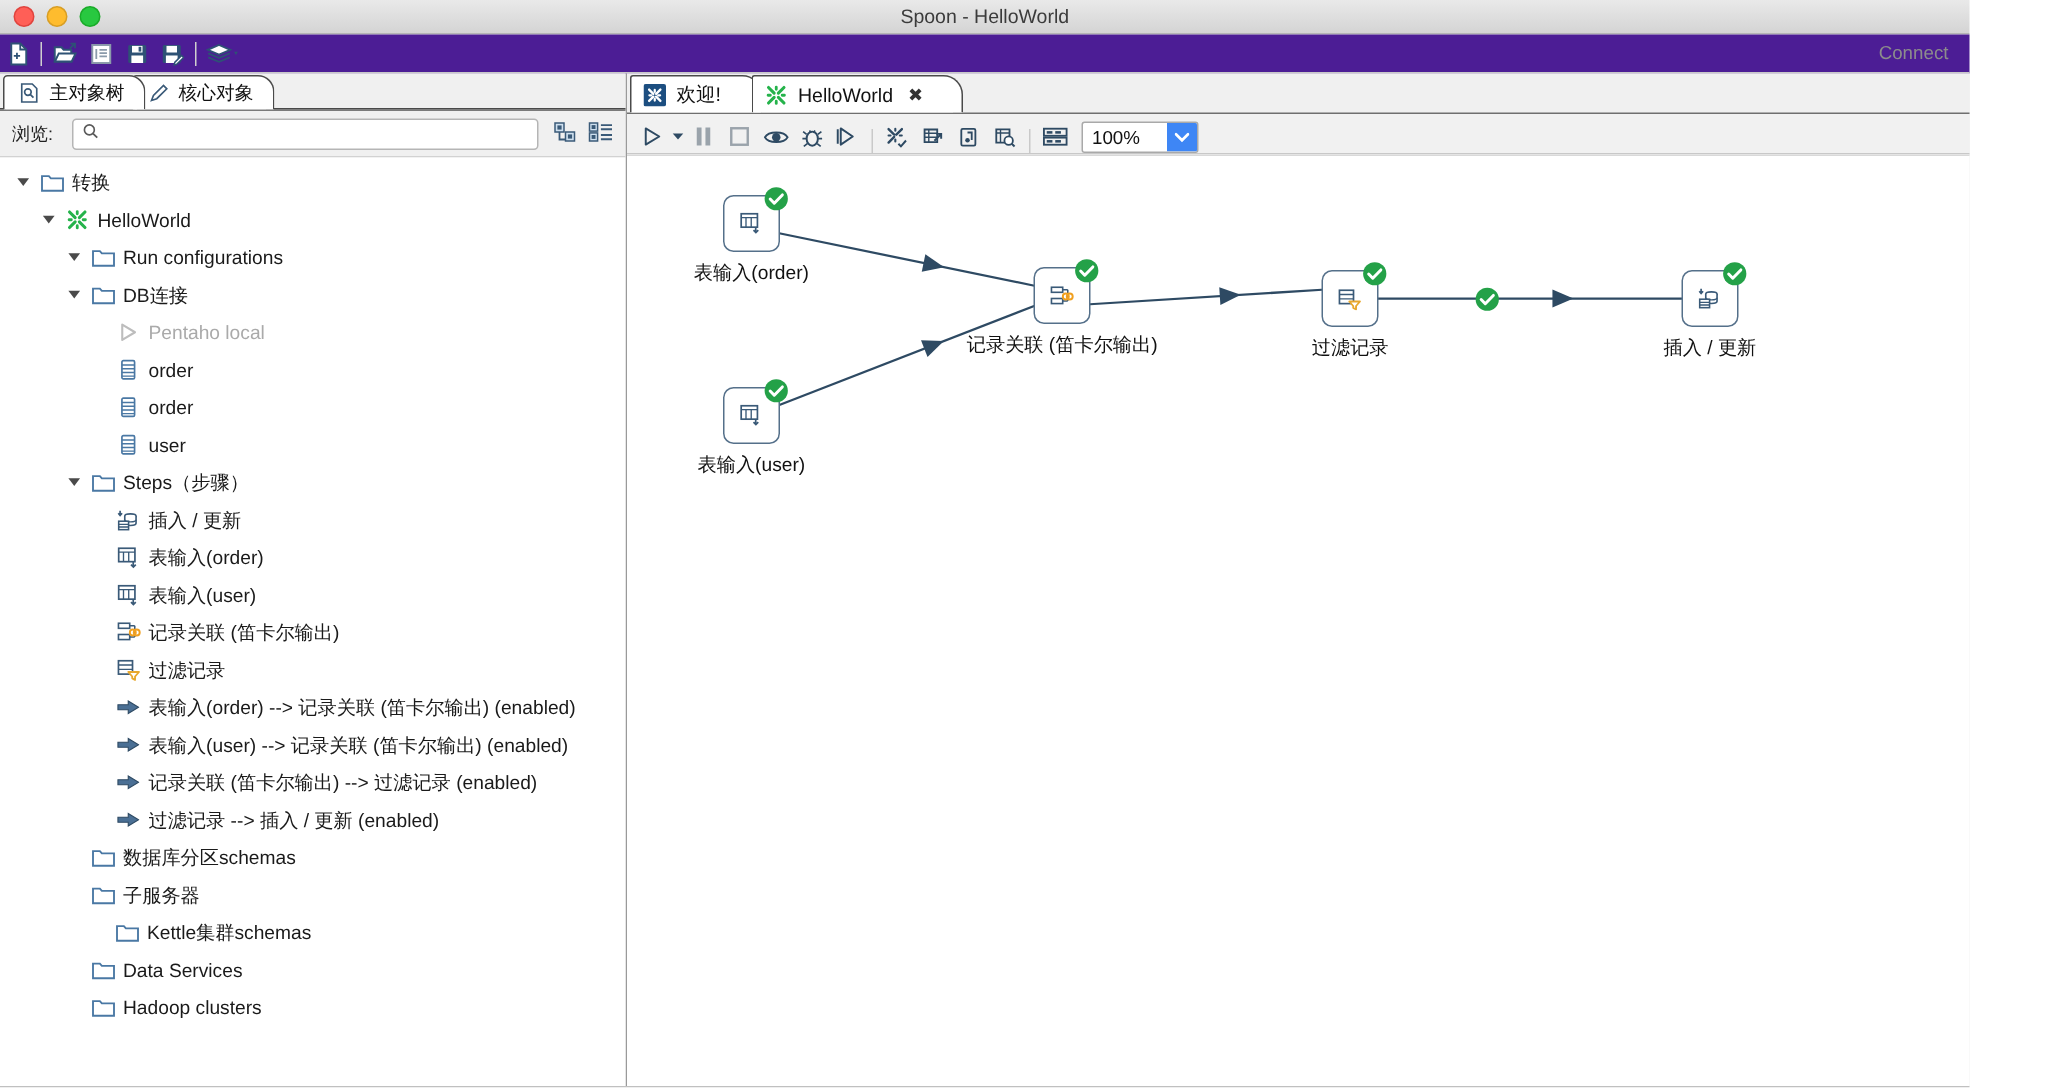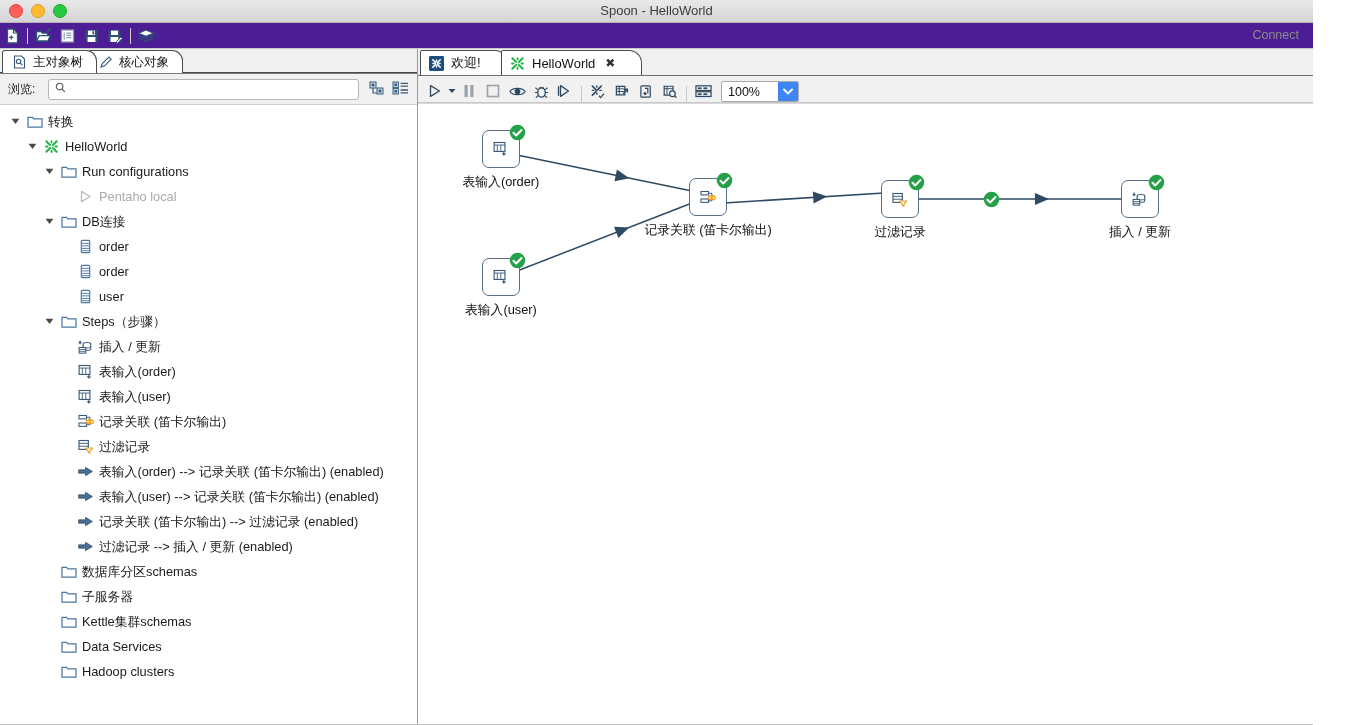--- a/index.html
+++ b/index.html
@@ -310,45 +310,45 @@
                 <path d="M0.6 1.8h7.8L4.5 7z" fill="#4a4a4a"></path>
               </svg>
             </span>
             <span class="ico">
               <svg width="16" height="14" viewBox="0 0 16 14">
                 <path d="M1 12.2V2.4h4.6l1.3 1.5H15v8.3z" fill="#fff" stroke="#4a78a4" stroke-width="1.25"></path>
               </svg>
             </span>
             <span class="lbl">Run configurations</span>
           </div>
+          <div class="row" style="padding-left: 44px;">
+            <span class="arrow">
+              <svg width="9" height="9" viewBox="0 0 9 9">
+                <path d="M0.6 1.8h7.8L4.5 7z" fill="#4a4a4a"></path>
+              </svg>
+            </span>
+            <span class="ico">
+              <svg width="16" height="14" viewBox="0 0 16 14">
+                <path d="M1 12.2V2.4h4.6l1.3 1.5H15v8.3z" fill="#fff" stroke="#4a78a4" stroke-width="1.25"></path>
+              </svg>
+            </span>
+            <span class="lbl">DB连接</span>
+          </div>
           <div class="row dim" style="padding-left: 61px;">
             <span class="arrow empty">
               <svg width="9" height="9" viewBox="0 0 9 9">
                 <path d="M0.6 1.8h7.8L4.5 7z" fill="#4a4a4a"></path>
               </svg>
             </span>
             <span class="ico">
               <svg width="14" height="13" viewBox="0 0 14 13">
                 <path d="M2.5 1.4l8.5 5.1-8.5 5.1z" fill="none" stroke="#bdbdbd" stroke-width="1.4" stroke-linejoin="round"></path>
               </svg>
             </span>
             <span class="lbl">Pentaho local</span>
-          </div>
-          <div class="row" style="padding-left: 44px;">
-            <span class="arrow">
-              <svg width="9" height="9" viewBox="0 0 9 9">
-                <path d="M0.6 1.8h7.8L4.5 7z" fill="#4a4a4a"></path>
-              </svg>
-            </span>
-            <span class="ico">
-              <svg width="16" height="14" viewBox="0 0 16 14">
-                <path d="M1 12.2V2.4h4.6l1.3 1.5H15v8.3z" fill="#fff" stroke="#4a78a4" stroke-width="1.25"></path>
-              </svg>
-            </span>
-            <span class="lbl">DB连接</span>
           </div>
           <div class="row" style="padding-left: 61px;">
             <span class="arrow empty">
               <svg width="9" height="9" viewBox="0 0 9 9">
                 <path d="M0.6 1.8h7.8L4.5 7z" fill="#4a4a4a"></path>
               </svg>
             </span>
             <span class="ico">
               <svg width="13" height="15" viewBox="0 0 13 16">
                 <rect x="2" y="1.5" width="9" height="13" rx="1" fill="#fff" stroke="#4a78a4" stroke-width="1.2"></rect>
@@ -549,21 +549,21 @@
                 <path d="M0.6 1.8h7.8L4.5 7z" fill="#4a4a4a"></path>
               </svg>
             </span>
             <span class="ico">
               <svg width="16" height="14" viewBox="0 0 16 14">
                 <path d="M1 12.2V2.4h4.6l1.3 1.5H15v8.3z" fill="#fff" stroke="#4a78a4" stroke-width="1.25"></path>
               </svg>
             </span>
             <span class="lbl">子服务器</span>
           </div>
-          <div class="row" style="padding-left: 44px;">
+          <div class="row" style="padding-left: 60px;">
             <span class="arrow empty">
               <svg width="9" height="9" viewBox="0 0 9 9">
                 <path d="M0.6 1.8h7.8L4.5 7z" fill="#4a4a4a"></path>
               </svg>
             </span>
             <span class="ico">
               <svg width="16" height="14" viewBox="0 0 16 14">
                 <path d="M1 12.2V2.4h4.6l1.3 1.5H15v8.3z" fill="#fff" stroke="#4a78a4" stroke-width="1.25"></path>
               </svg>
             </span>

